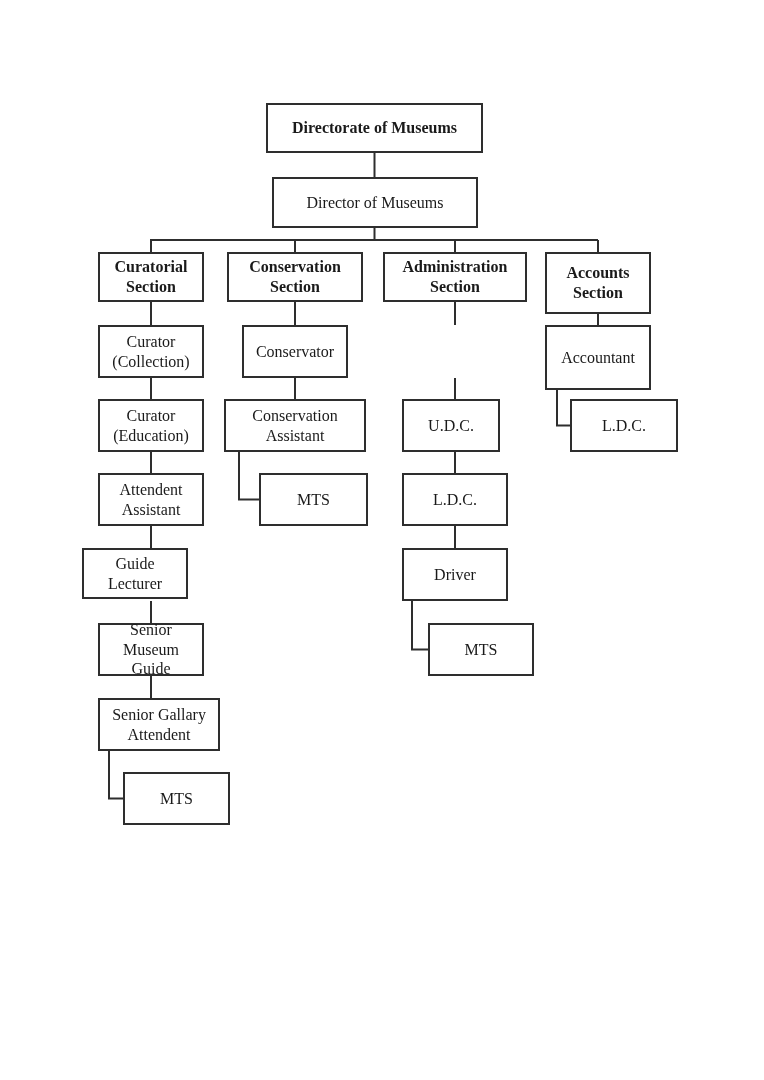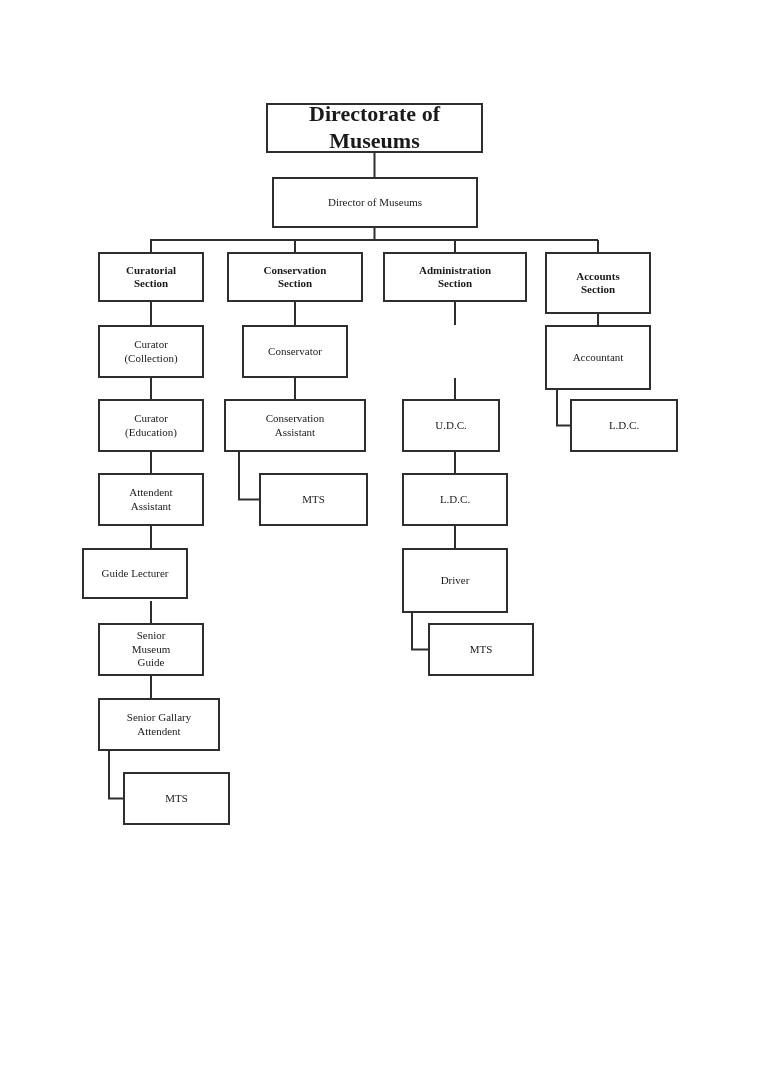--- a/index.html
+++ b/index.html
@@ -30,32 +30,32 @@
   }
   .node {
     position: absolute;
     box-sizing: border-box;
     border: 2px solid #2e2e2e;
     background: #ffffff;
     display: flex;
     align-items: center;
     justify-content: center;
     text-align: center;
-    font-size: 11px;
+    font-size: 16px;
     line-height: 1.22;
   }
   .node .lbl {
     white-space: pre-line;
     padding: 1px 3px;
   }
   .node.bold {
     font-weight: bold;
   }
   .node.top-title {
-    font-size: 22px;
+    font-size: 16px;
   }
 </style>
 </head>
 <body>
 
 <div class="page">
 
   <svg class="connectors" width="764" height="1080">
 
     <line x1="374.5" y1="153" x2="374.5" y2="177"></line>
@@ -152,21 +152,21 @@
   <div class="node" style="left:259px;top:473px;width:109px;height:53px">
     <span class="lbl">MTS</span>
   </div>
 
   <div class="node" style="left:402px;top:399px;width:98px;height:53px">
     <span class="lbl">U.D.C.</span>
   </div>
   <div class="node" style="left:402px;top:473px;width:106px;height:53px">
     <span class="lbl">L.D.C.</span>
   </div>
-  <div class="node" style="left:402px;top:548px;width:106px;height:65px">
+  <div class="node" style="left:402px;top:548px;width:106px;height:53px">
     <span class="lbl">Driver</span>
   </div>
   <div class="node" style="left:428px;top:623px;width:106px;height:53px">
     <span class="lbl">MTS</span>
   </div>
 
   <div class="node" style="left:545px;top:325px;width:106px;height:65px">
     <span class="lbl">Accountant</span>
   </div>
   <div class="node" style="left:570px;top:399px;width:108px;height:53px">

